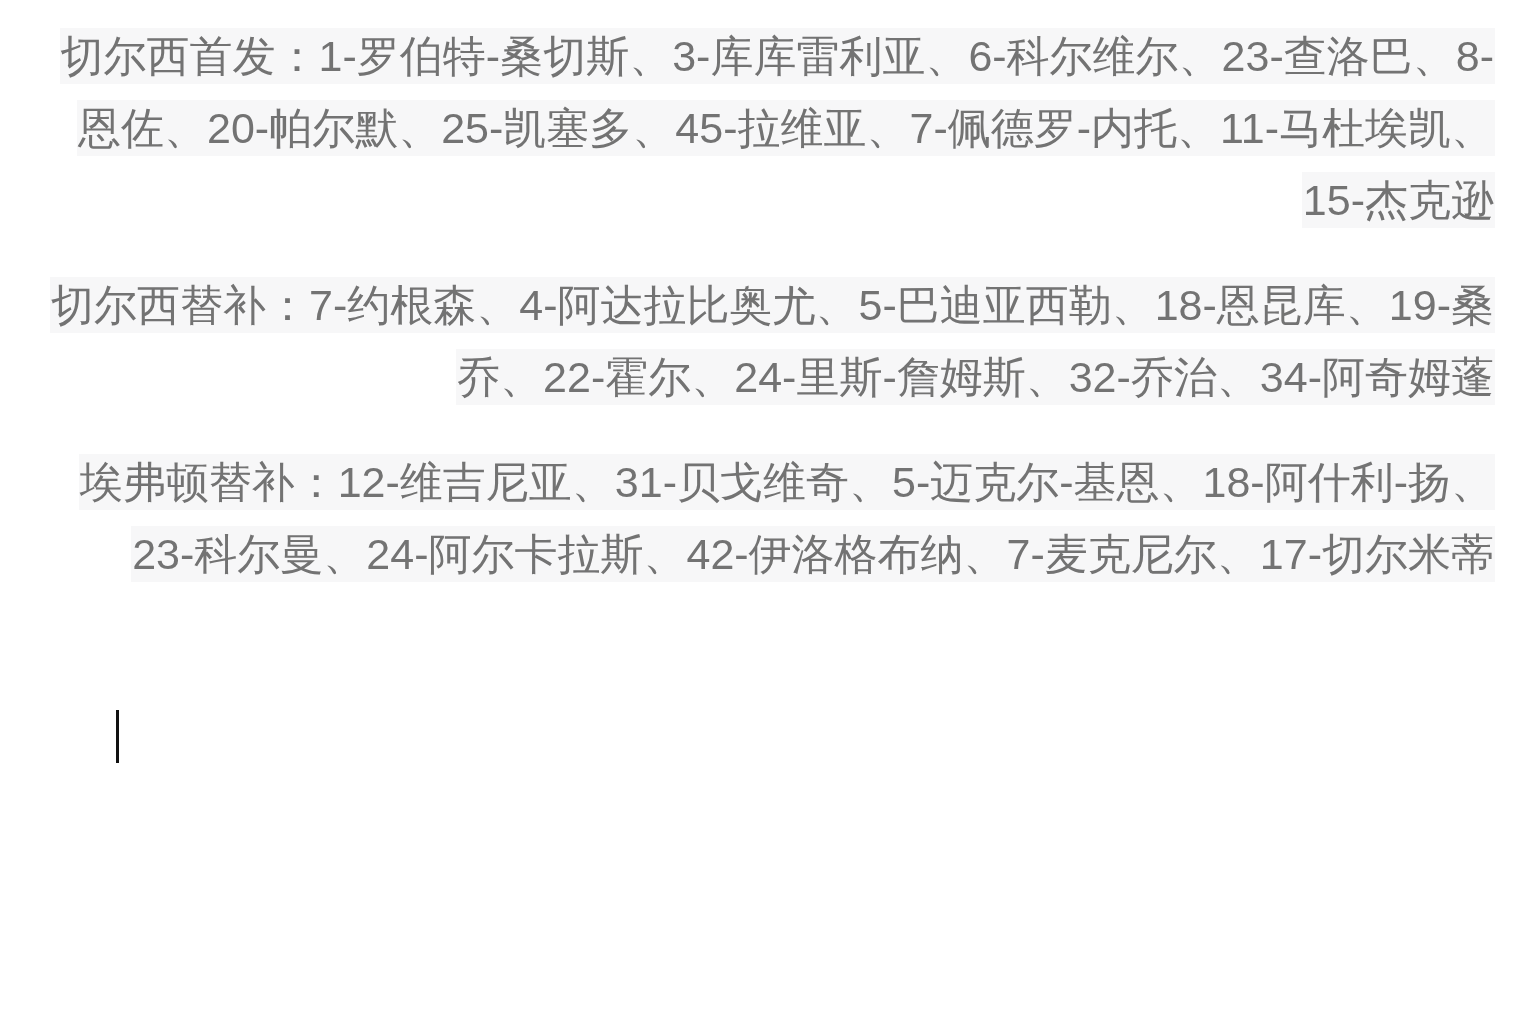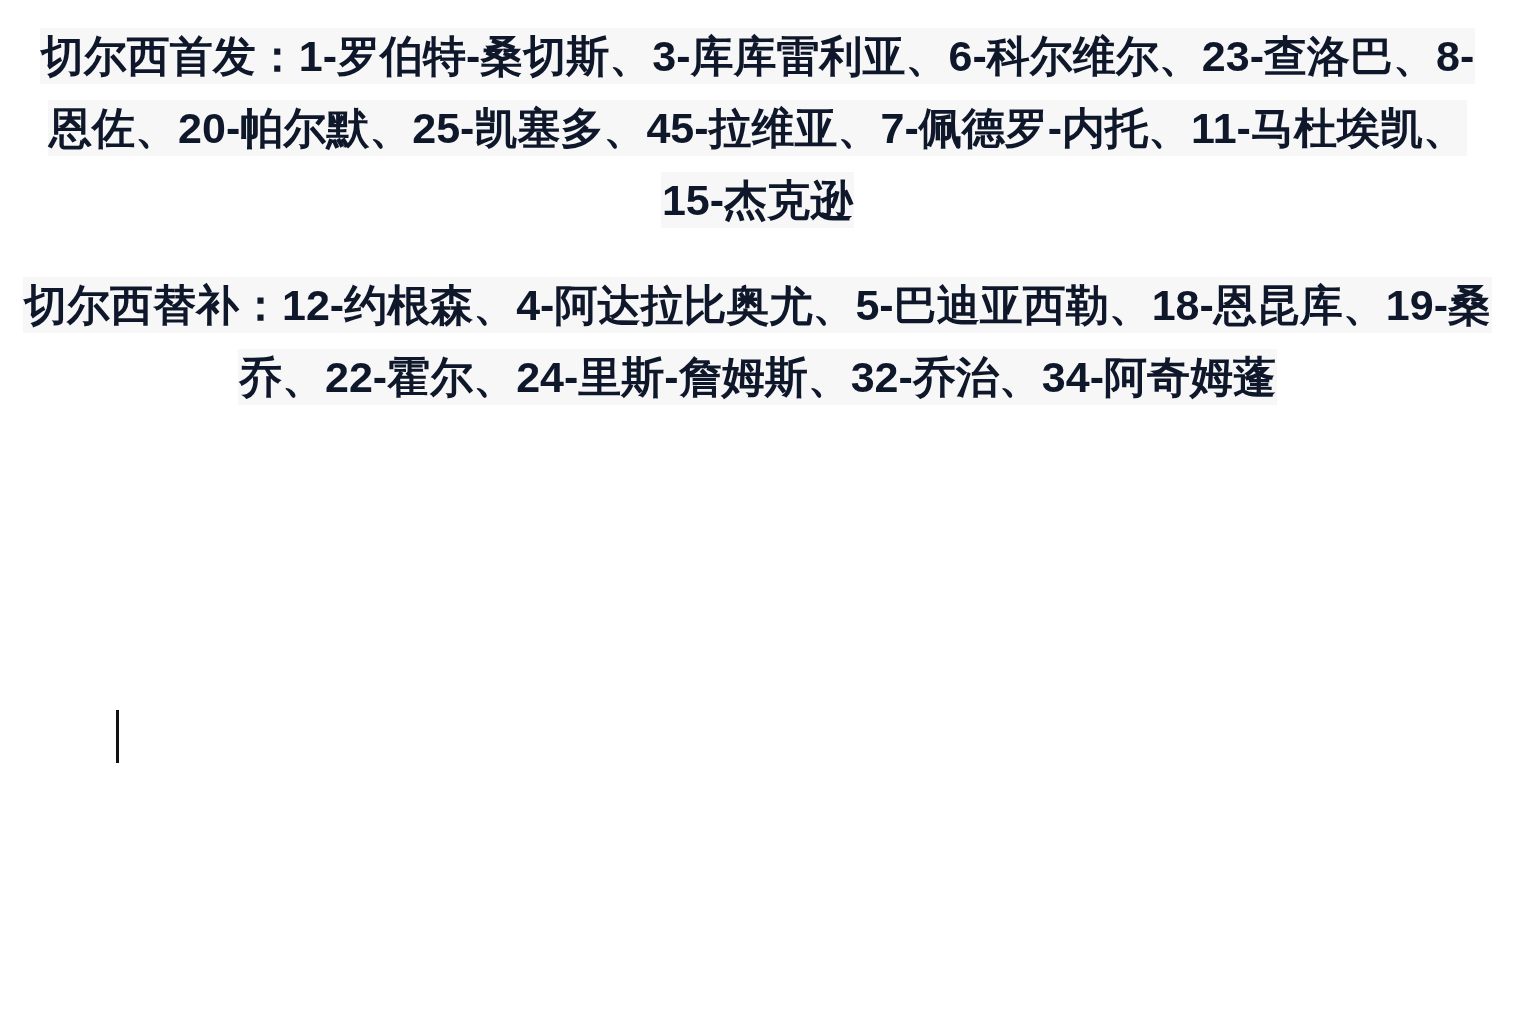--- a/index.html
+++ b/index.html
@@ -12,25 +12,25 @@
     height: 1015px;
     overflow: hidden;
     position: relative;
     font-family: "Liberation Sans", sans-serif;
   }
   .article {
     position: absolute;
     top: 20px;
     left: 20px;
     width: 1475px;
-    font-weight: 700;
+    font-weight: 400;
     font-size: 43px;
     line-height: 72px;
-    color: #0f172a;
-    text-align: center;
+    color: #737373;
+    text-align: right;
   }
   .article p {
     margin: 0 0 33px 0;
     padding: 0;
   }
   .article p:last-child {
     margin-bottom: 0;
   }
   .hl {
     background: #f7f7f8;
@@ -46,18 +46,19 @@
     height: 53px;
     background: #111111;
   }
 </style>
 </head>
 <body>
 
 <div class="article">
   <p><span class="hl">切尔西首发：1-罗伯特-桑切斯、3-库库雷利亚、6-科尔维尔、23-查洛巴、8-恩佐、20-帕尔默、25-凯塞多、45-拉维亚、7-佩德罗-内托、11-马杜埃凯、15-杰克逊</span></p>
 
-  <p><span class="hl">切尔西替补：12-约根森、4-阿达拉比奥尤、5-巴迪亚西勒、18-恩昆库、19-桑乔、22-霍尔、24-里斯-詹姆斯、32-乔治、34-阿奇姆蓬</span></p>
+  <p><span class="hl">切尔西替补：7-约根森、4-阿达拉比奥尤、5-巴迪亚西勒、18-恩昆库、19-桑乔、22-霍尔、24-里斯-詹姆斯、32-乔治、34-阿奇姆蓬</span></p>
 
 
+  <p><span class="hl">埃弗顿替补：12-维吉尼亚、31-贝戈维奇、5-迈克尔-基恩、18-阿什利-扬、23-科尔曼、24-阿尔卡拉斯、42-伊洛格布纳、7-麦克尼尔、17-切尔米蒂</span></p>
 </div>
 
 <div class="caret"></div>
 
 </body></html>

